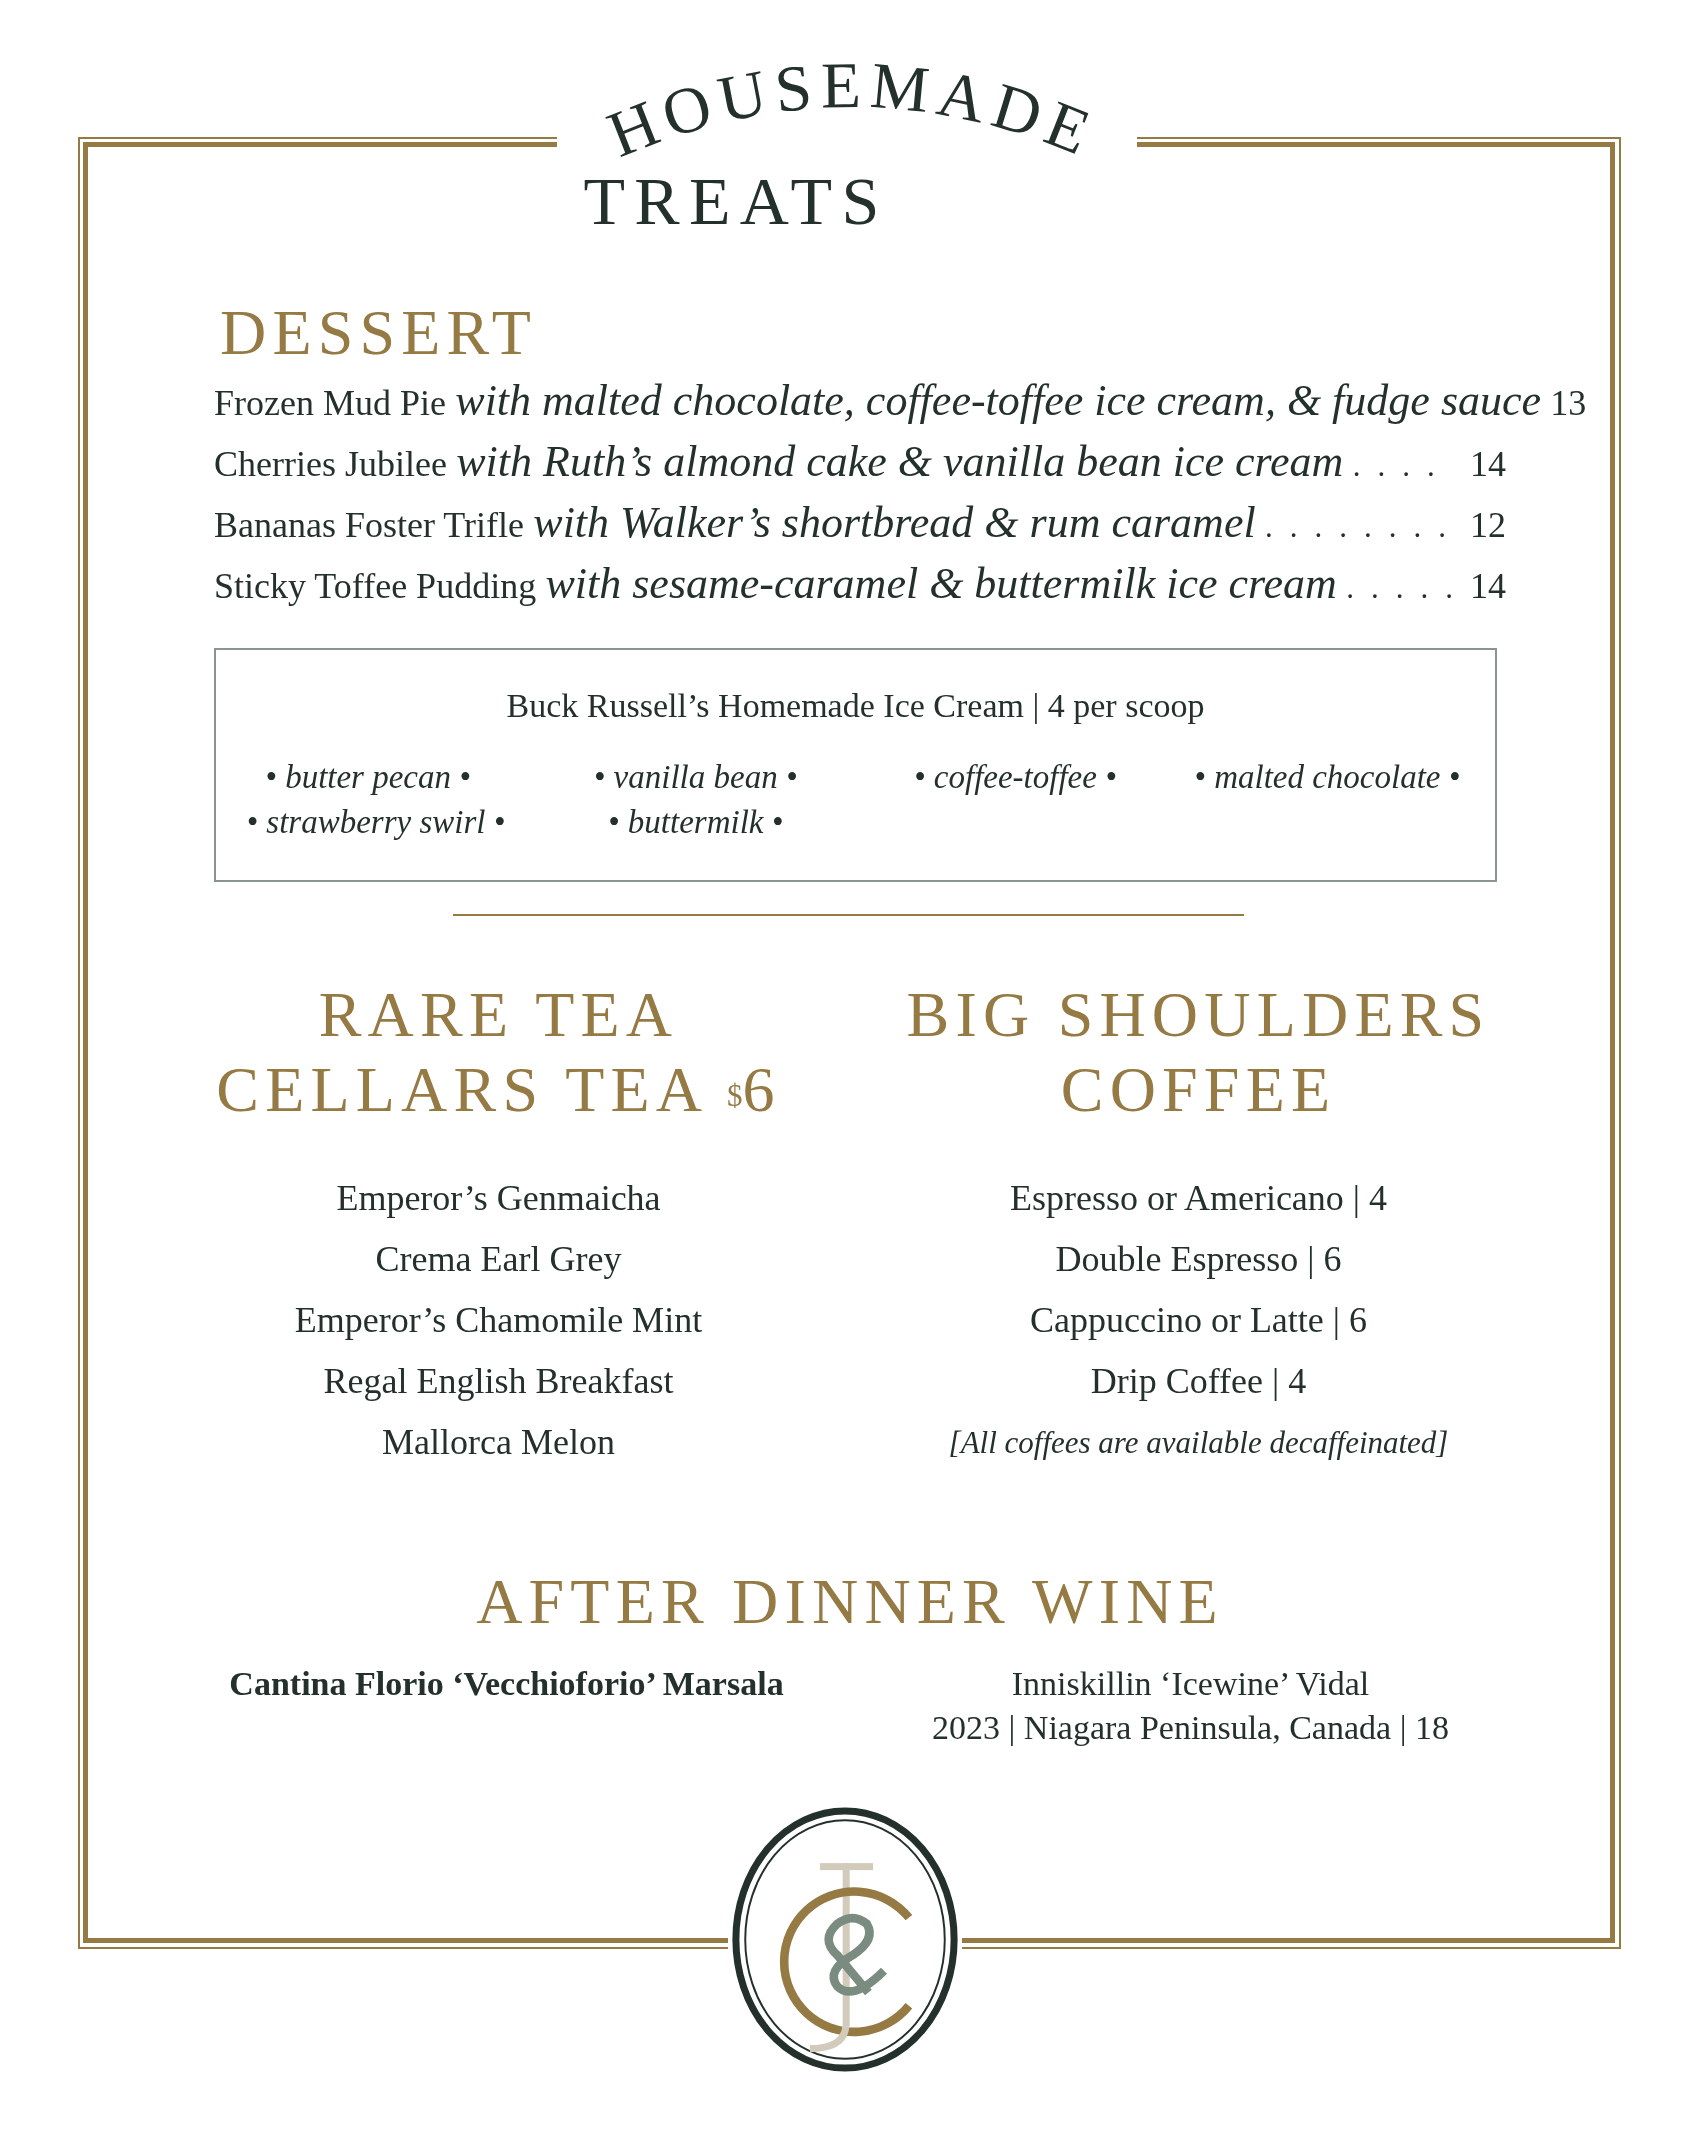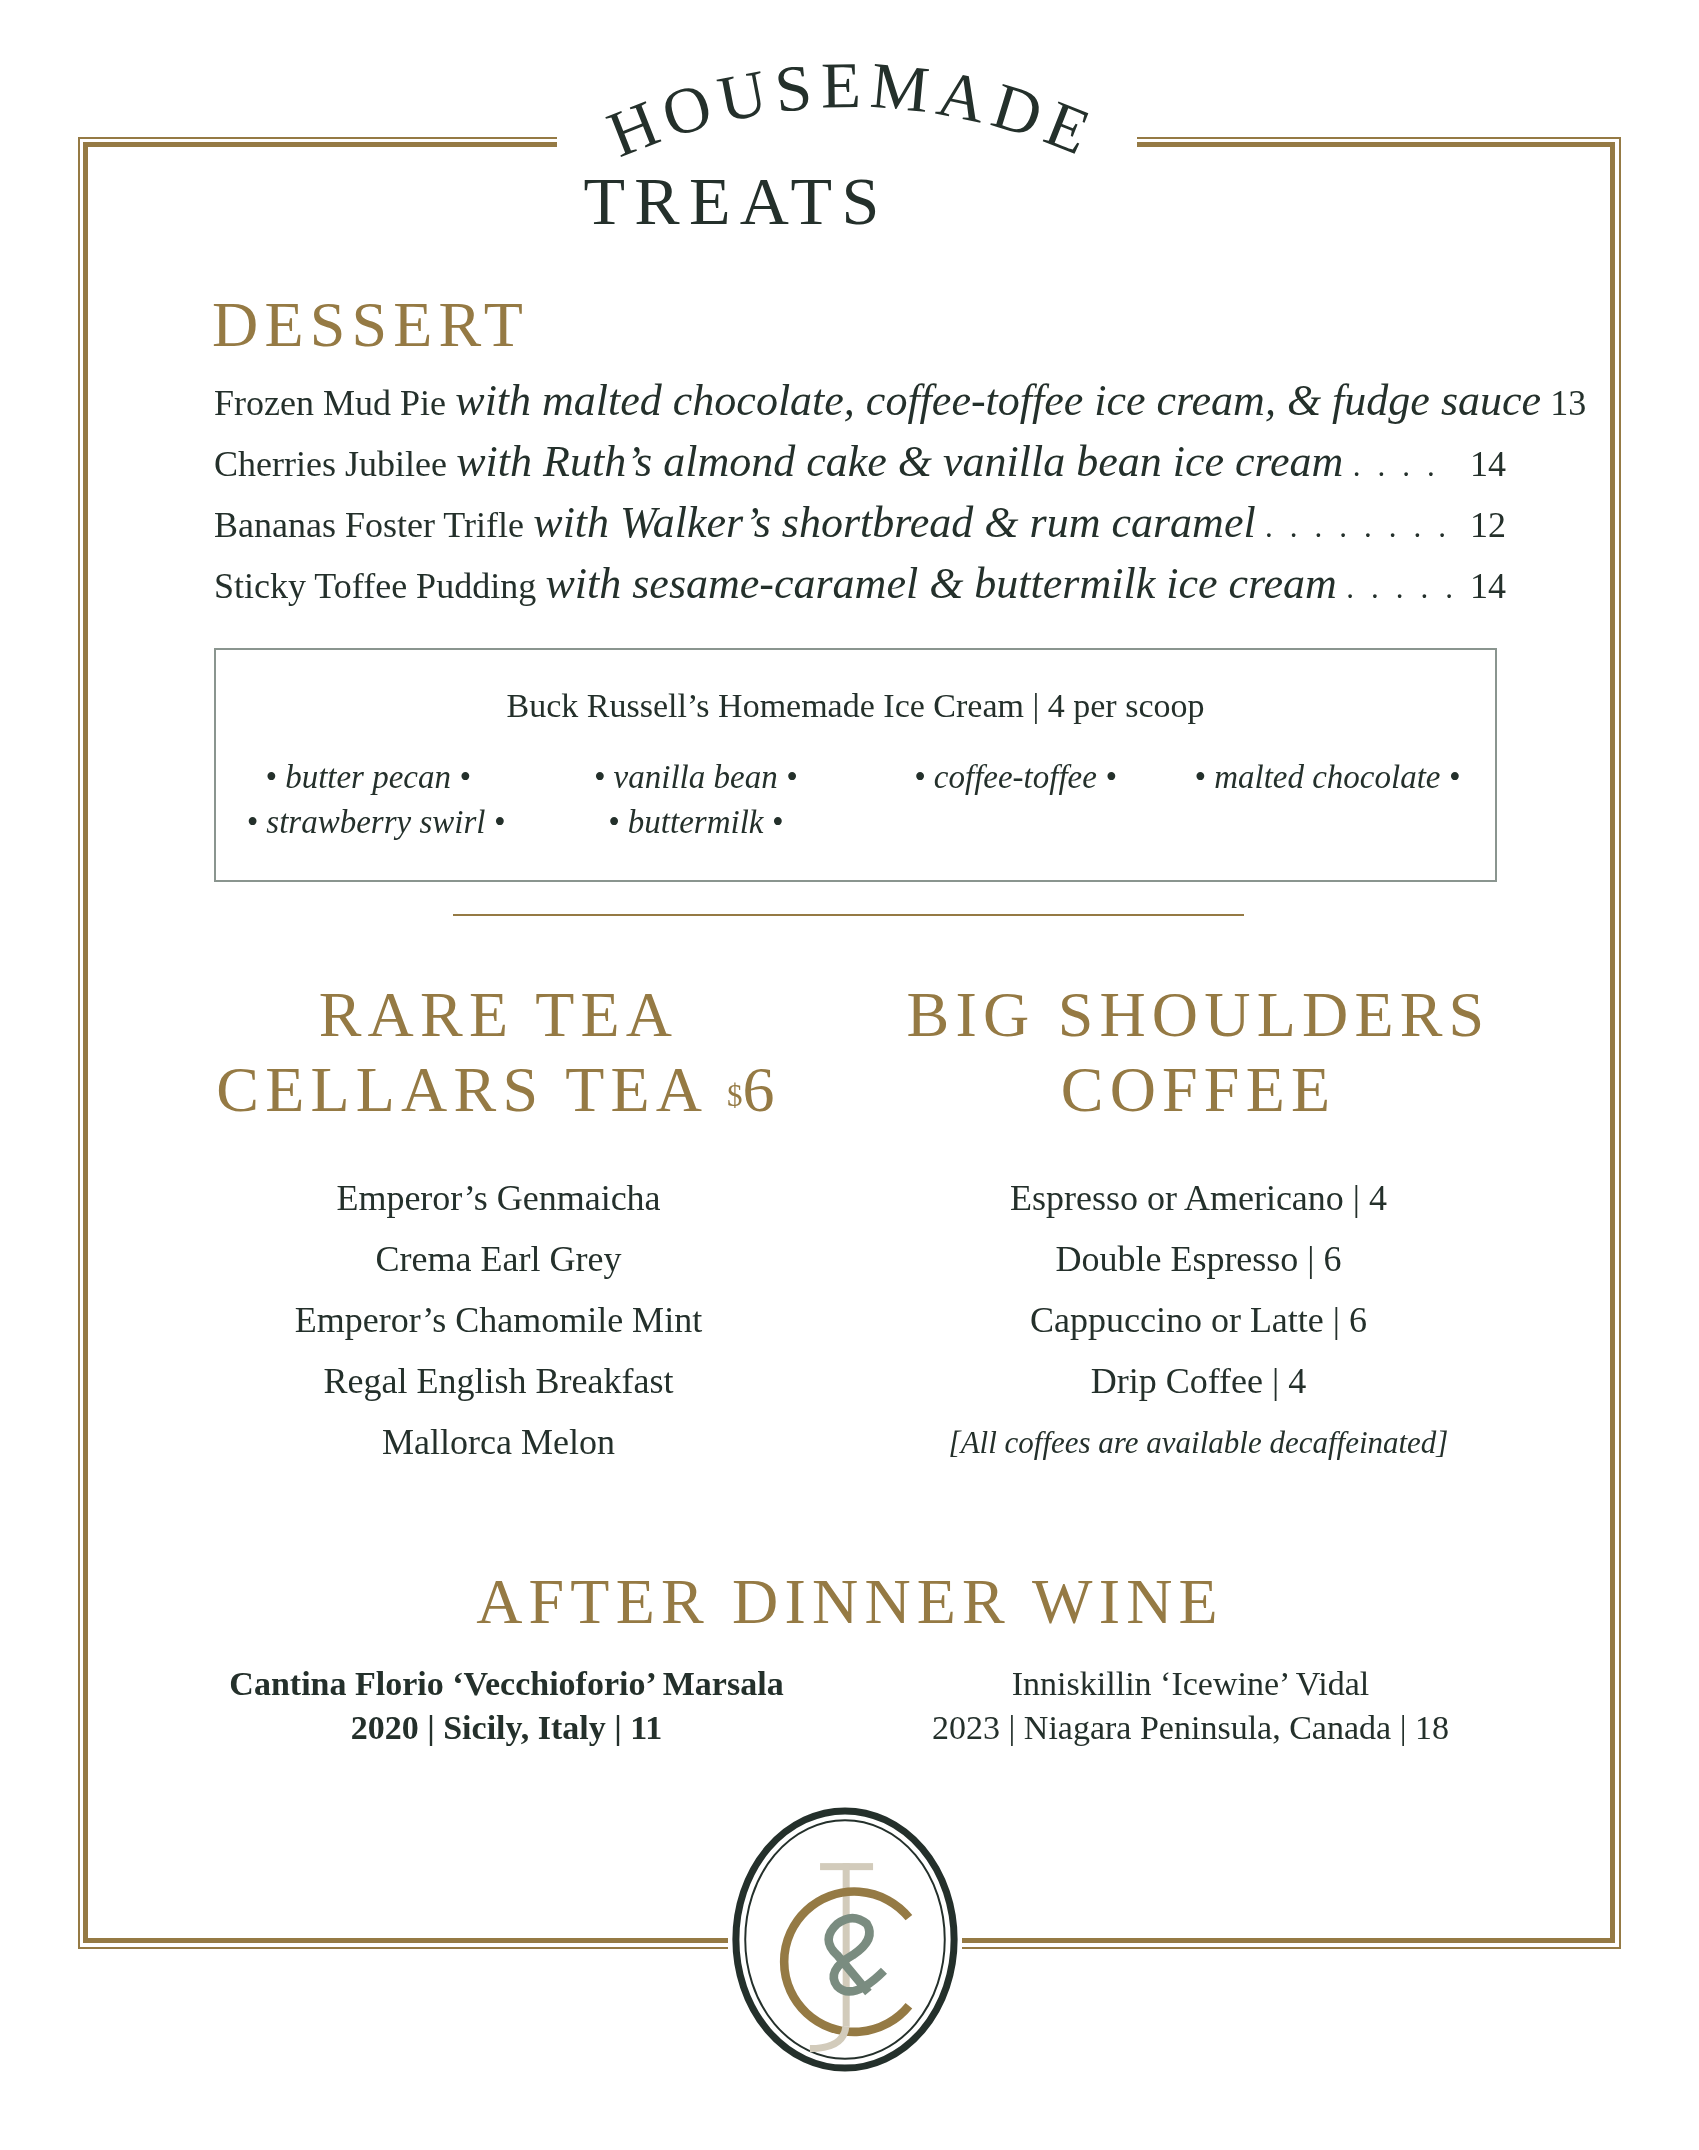--- a/index.html
+++ b/index.html
@@ -15,21 +15,21 @@
   .frame-gap-bottom { position:absolute; left:728px; top:1930px; width:234px; height:31px; background:#fff; }
 
   
   .arc-title { position:absolute; left:0; top:0; width:1700px; height:234px; }
   .arc-title svg { position:absolute; left:0; top:0; }
   .title-line2 { position:absolute; top:162px; left:0; width:1472px; text-align:center;
                  font-size:68px; letter-spacing:9.3px; color:#24302b; }
 
   
   .section-head { color:#957a44; letter-spacing:6.2px; font-size:64px; font-weight:normal; }
-  .dessert-head { position:absolute; left:212px; top:288px; margin:0; }
+  .dessert-head { position:absolute; left:212px; top:288px; margin:8px; }
   .dessert-list { position:absolute; left:214px; top:366px; width:1292px; }
   .d-row { display:flex; align-items:baseline; height:61px; font-size:36px; }
   .d-name { white-space:nowrap; }
   .d-desc { font-style:italic; white-space:nowrap; margin-left:9.3px; font-size:44px; }
   .d-dots { flex:1; overflow:hidden; white-space:nowrap; text-align:right; letter-spacing:17px;
             margin-left:9.3px; font-size:31px; }
   .d-price { width:54px; text-align:right;margin-top:16px; }
 
   
   .ice-box { position:absolute; left:214px; top:648px; width:1283px; height:234px;
@@ -143,21 +143,20 @@
   <div>Espresso or Americano | 4</div>
   <div>Double Espresso | 6</div>
   <div>Cappuccino or Latte | 6</div>
   <div>Drip Coffee | 4</div>
   <div class="note">[All coffees are available decaffeinated]</div>
 </div>
 
 <h2 class="section-head wine-head">AFTER DINNER WINE</h2>
 <div class="wine wine-1">
   <div>Cantina Florio ‘Vecchioforio’ Marsala</div>
-  <div>2020 | Sicily, Italy | 11</div>
 </div>
 <div class="wine wine-2">
   <div>Inniskillin ‘Icewine’ Vidal</div>
   <div>2023 | Niagara Peninsula, Canada | 18</div>
 </div>
 
 <div class="logo" aria-label="">
   <svg width="234" height="265" viewBox="0 0 300 340">
     <ellipse cx="150" cy="170" rx="140" ry="165" fill="#fff" stroke="#24302b" stroke-width="9"></ellipse>
     <ellipse cx="150" cy="170" rx="128" ry="153" fill="none" stroke="#24302b" stroke-width="2.5"></ellipse>

